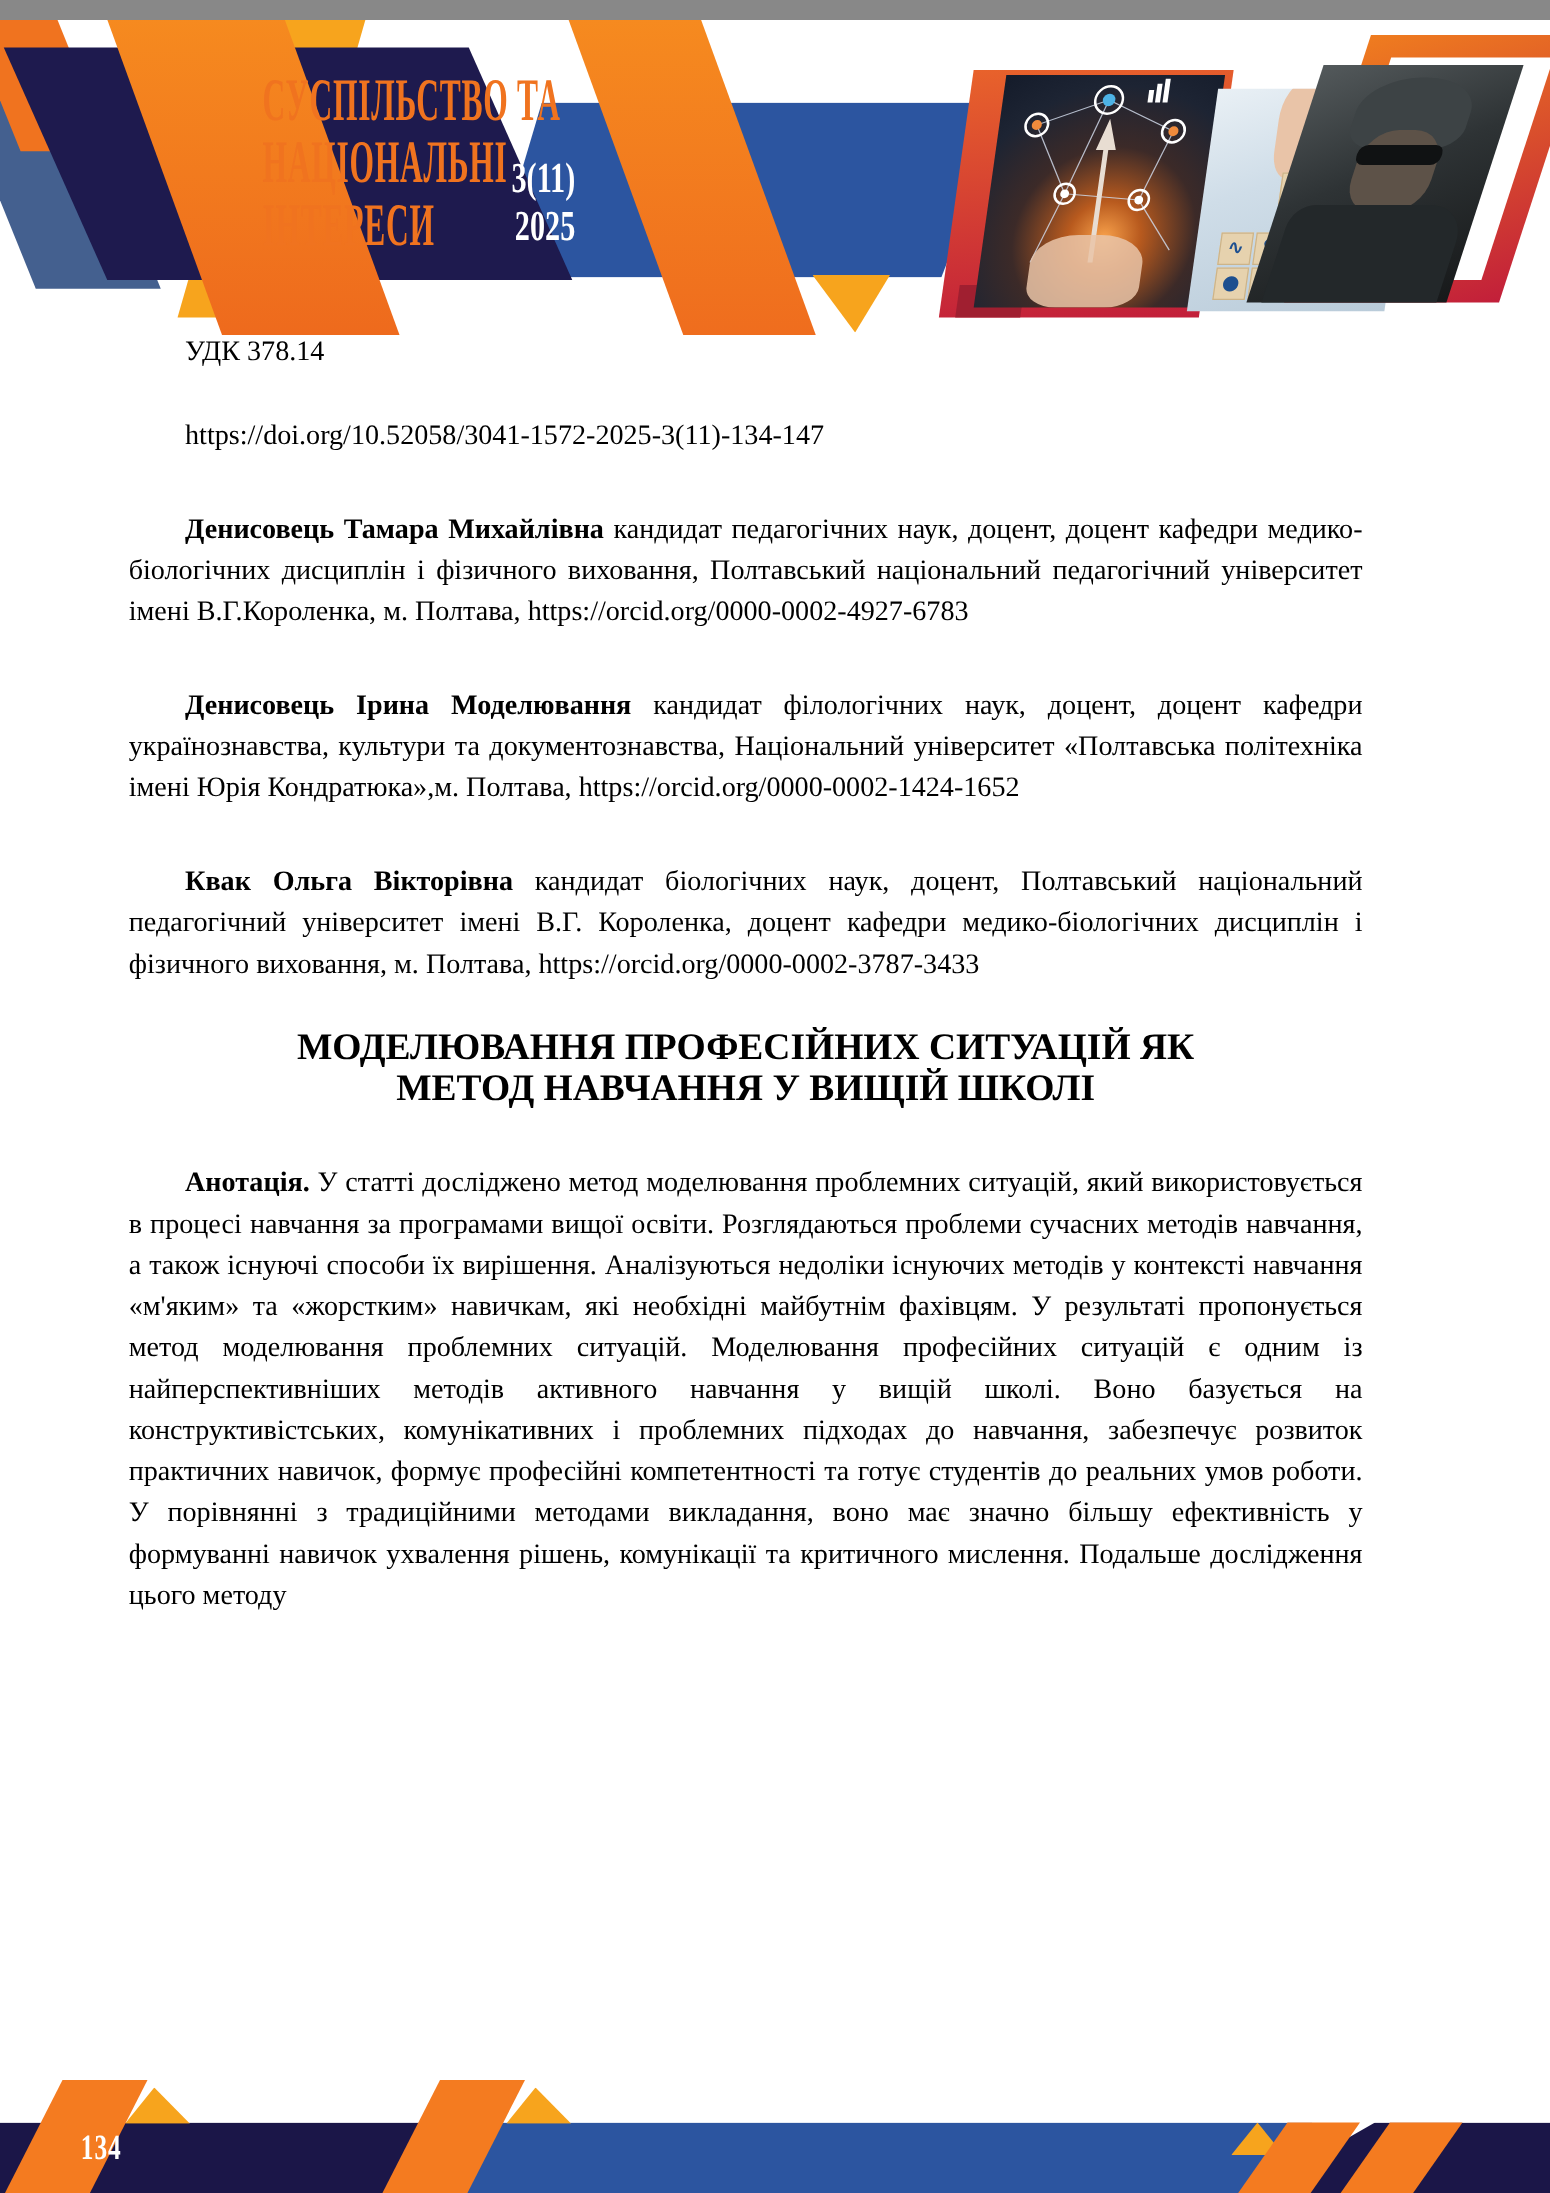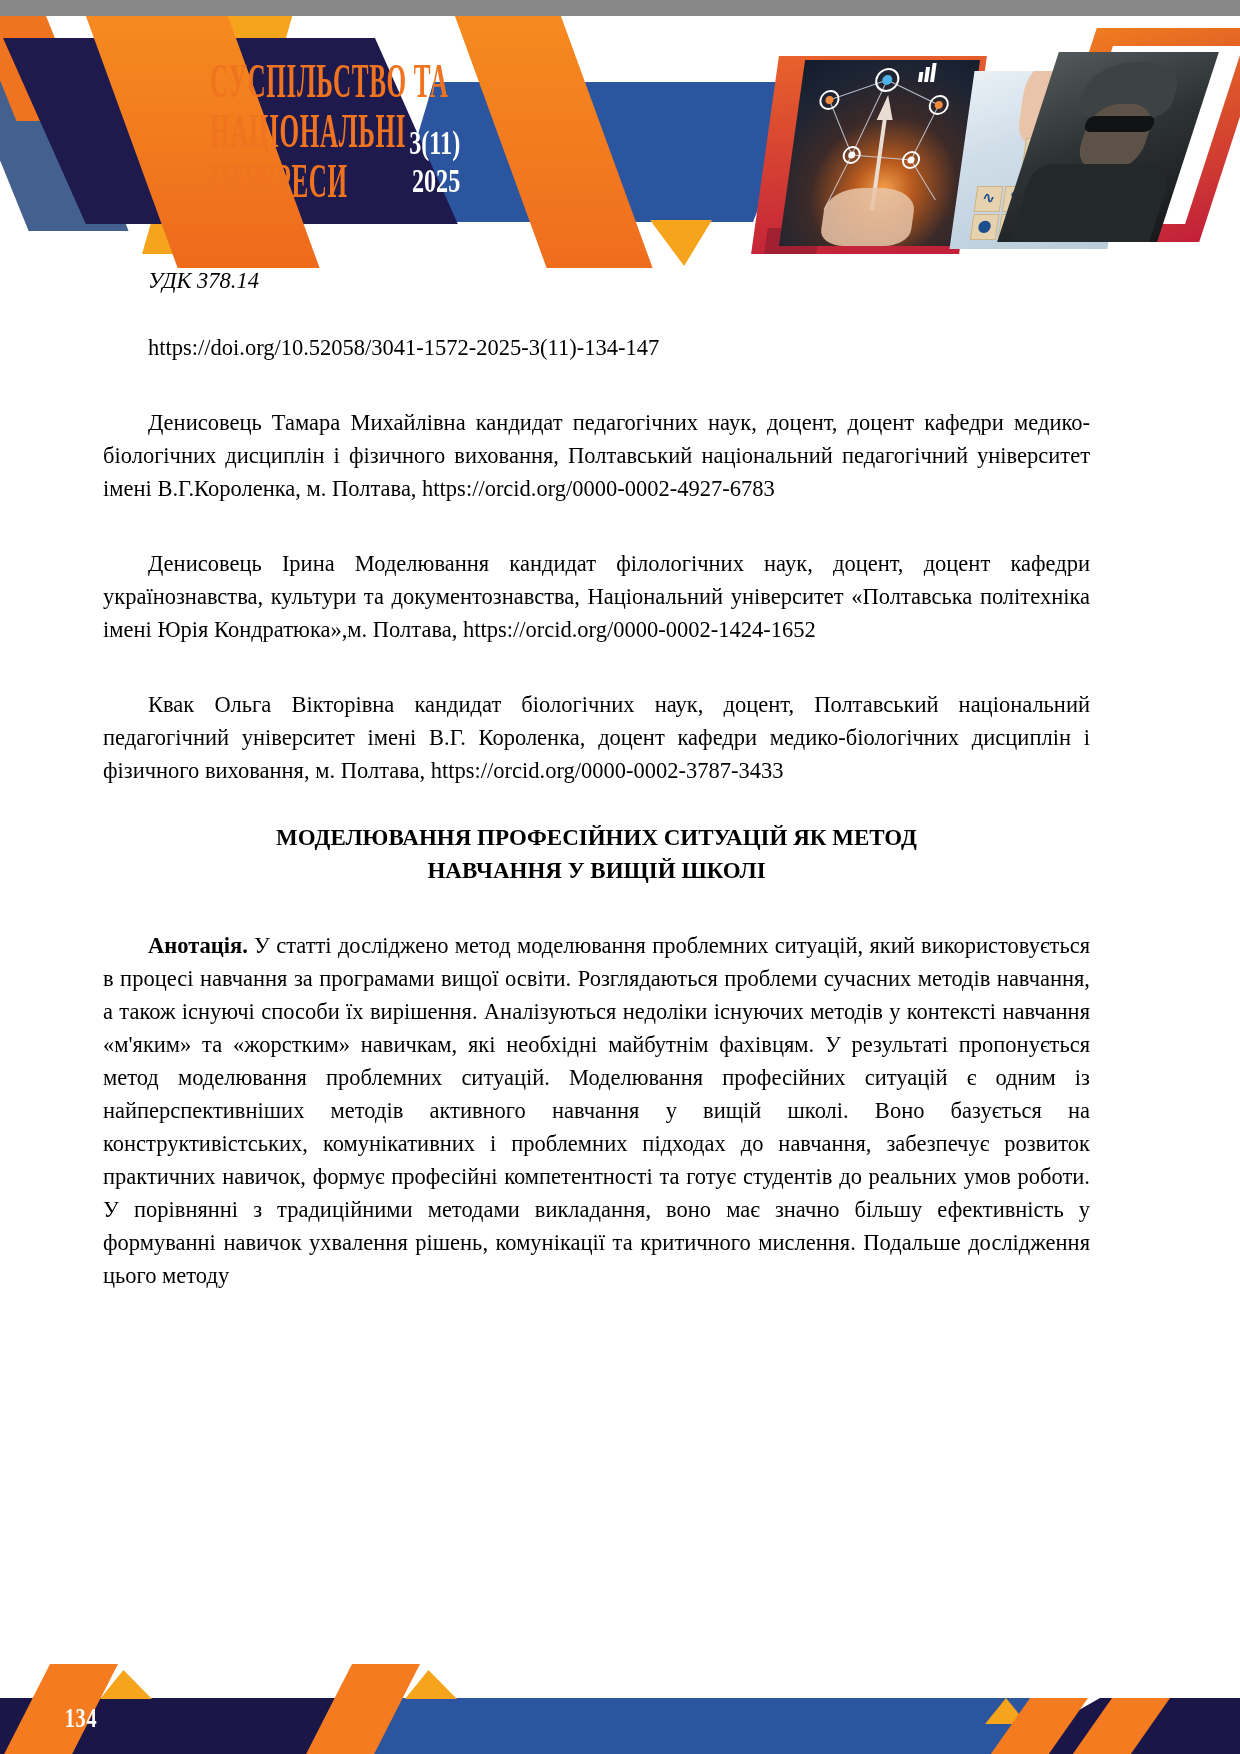--- a/index.html
+++ b/index.html
@@ -36,25 +36,25 @@
   .soldier-face{left:52px;top:52px;width:64px;height:66px;background:#5d5248;border-radius:40%;}
   .soldier-glasses{left:50px;top:64px;width:68px;height:16px;background:#101213;border-radius:7px;}
   .soldier-body{left:12px;top:112px;width:140px;height:80px;background:#23282a;border-radius:18px 30px 0 0;}
   .hand{background:#e9c4a8;border-radius:40% 40% 28% 28%;}
   .med-blocks{left:18px;bottom:8px;width:120px;}
   .blk{display:inline-block;width:24px;height:24px;margin:1px;background:#e6d2ae;border:1px solid #cdb489;color:#1d4f8f;font-size:16px;font-weight:700;text-align:center;line-height:22px;vertical-align:bottom;font-family:"DejaVu Sans",sans-serif;}
   .wedge-maroon{left:766px;top:212px;width:52px;height:26px;background:#a01f30;transform:skewX(-8deg);}
 
   
   .content{left:103px;top:248px;width:987px;font-size:22.5px;line-height:33px;}
-  .udc{font-style:italic;margin:0 0 0 45px;}
+  .udc{margin:0 0 0 45px;}
   .doi{margin:34px 0 0 45px;}
   .author-p{margin:42px 0 0 0;text-align:justify;text-indent:45px;}
-  .author-name{font-weight:400;}
-  .art-title{margin:34px auto 0 auto;max-width:780px;font-weight:700;text-align:center;font-size:23px;line-height:33px;}
+  .author-name{font-weight:700;}
+  .art-title{margin:34px auto 0 auto;max-width:780px;font-weight:700;text-align:center;font-size:30px;line-height:33px;}
   .abstract-p{margin:42px 0 0 0;text-align:justify;text-indent:45px;}
   .abstract-label{font-weight:700;}
 
   
   .ft-navy-left{left:0;top:1682px;width:373px;height:72px;background:#1b1648;clip-path:polygon(0 0,100% 0,83% 100%,0 100%);z-index:1;}
   .ft-blue{left:308px;top:1682px;width:742px;height:72px;background:#2c55a0;clip-path:polygon(9% 0,100% 0,90% 100%,0 100%);z-index:0;}
   .ft-navy-right{left:960px;top:1682px;width:280px;height:72px;background:#1b1648;clip-path:polygon(50% 0,100% 0,100% 100%,5% 100%);z-index:0;}
   .ft-amber-tri1{left:100px;top:1654px;width:52px;height:29px;background:#f7a41d;clip-path:polygon(45% 0,100% 100%,0 100%);z-index:2;}
   .ft-amber-tri2{left:405px;top:1654px;width:52px;height:29px;background:#f7a41d;clip-path:polygon(45% 0,100% 100%,0 100%);z-index:2;}
   .ft-amber-tri3{left:985px;top:1682px;width:42px;height:26px;background:#f7a41d;clip-path:polygon(50% 0,100% 100%,0 100%);z-index:2;}

